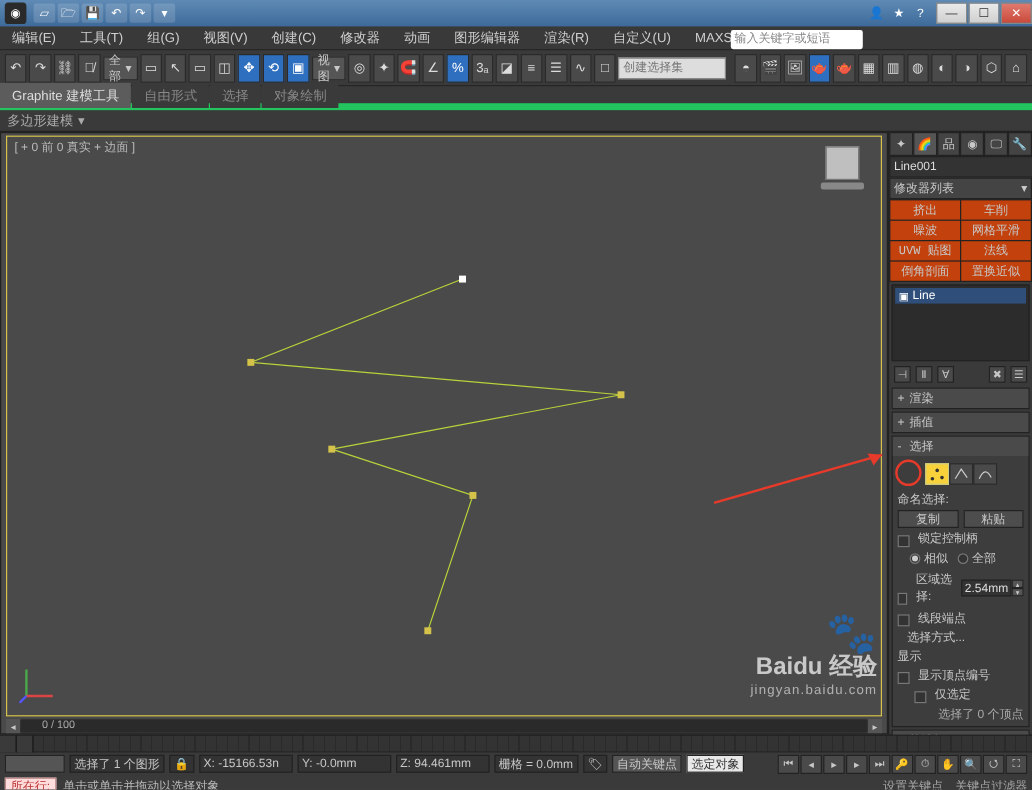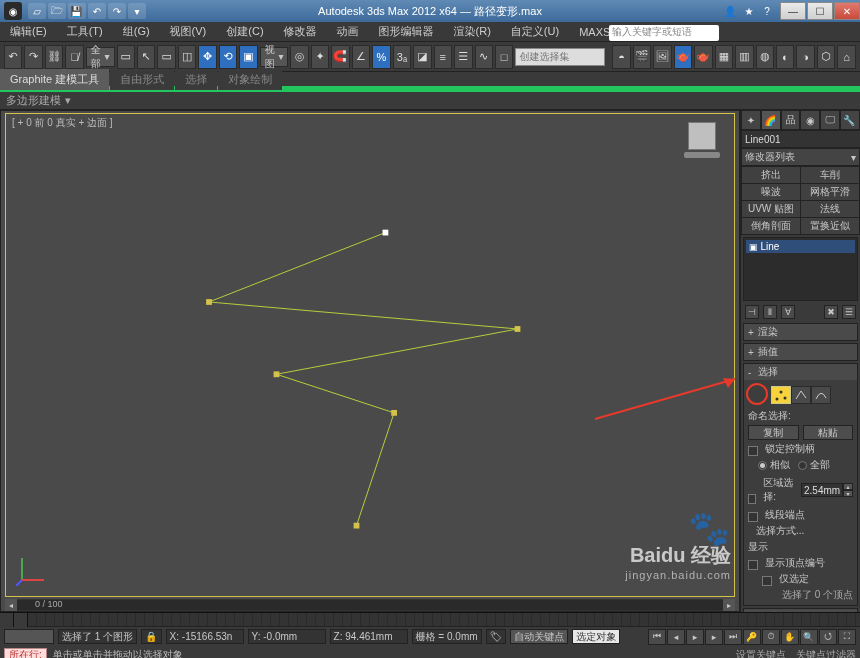--- a/index.html
+++ b/index.html
@@ -58,21 +58,21 @@
 
 .cmdpanel { width:120px; background:#3a3a3a; border-left:1px solid #222; display:flex; flex-direction:column; }
 .cmd-tabs { display:flex; height:20px; background:#2f2f2f; }
 .cmd-tabs span { flex:1; display:flex;align-items:center;justify-content:center; font-size:10px; border:1px solid #222; background:#444;}
 .cmd-tabs span.active { background:#555; }
 .objname { display:flex; height:18px; }
 .objname input { flex:1; background:#333; border:1px solid #222; color:#ddd; font-size:10px; padding:0 3px;}
 .mod-list-hdr { height:18px; background:#444; border:1px solid #222; display:flex;align-items:center; padding:0 3px; font-size:10px;}
 .mod-list-hdr .arrow { margin-left:auto; }
 .btn-grid { display:grid; grid-template-columns:1fr 1fr; gap:1px; padding:1px; background:#222;}
-.btn-grid .b { background:#404040; height:16px; display:flex;align-items:center;justify-content:center; font-size:10px;}
+.btn-grid .b { background:#c2410c; height:16px; display:flex;align-items:center;justify-content:center; font-size:10px;font-family:Liberation Mono, monospace;}
 .stack { background:#2c2c2c; border:1px solid #222; height:64px; margin:2px; padding:2px;}
 .stack .item { background:#2f4f7a; color:#fff; font-size:10px; padding:1px 3px; display:flex;align-items:center;}
 .stack .item .plus { margin-right:3px; font-size:9px;}
 .stack-tools { display:flex; gap:4px; padding:2px 4px; }
 .stack-tools span { width:14px;height:14px; background:#4a4a4a; border:1px solid #222; font-size:9px; display:flex;align-items:center;justify-content:center;}
 .stack-tools .spacer { flex:1; background:none;border:none;}
 
 .rollout { margin:2px; border:1px solid #222; background:#3d3d3d;}
 .rollout .hdr { background:#4a4a4a; height:16px; display:flex;align-items:center; padding:0 4px; font-size:10px;}
 .rollout .hdr .sign { width:10px; }
@@ -128,21 +128,20 @@
 <div class="titlebar">
   <div class="app-icon">◉</div>
   <div class="qat">
     <span>▱</span>
     <span>🗁</span>
     <span>💾</span>
     <span>↶</span>
     <span>↷</span>
     <span>▾</span>
   </div>
-  <div class="title">Autodesk 3ds Max 2012 x64 — 路径变形.max</div>
   <div class="search">输入关键字或短语</div>
   <div class="right-icons">
     <span>👤</span>
     <span>★</span>
     <span>?</span>
   </div>
   <div class="win-btns">
     <span>—</span>
     <span>☐</span>
     <span class="close">✕</span>

